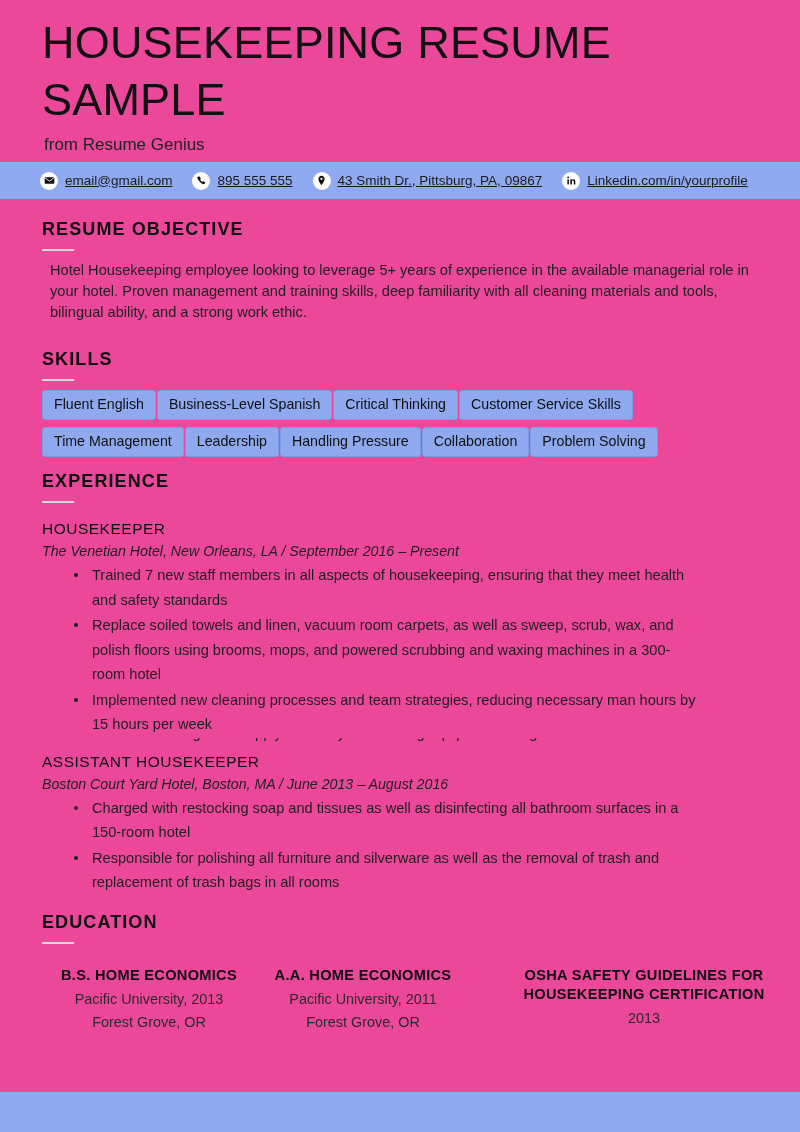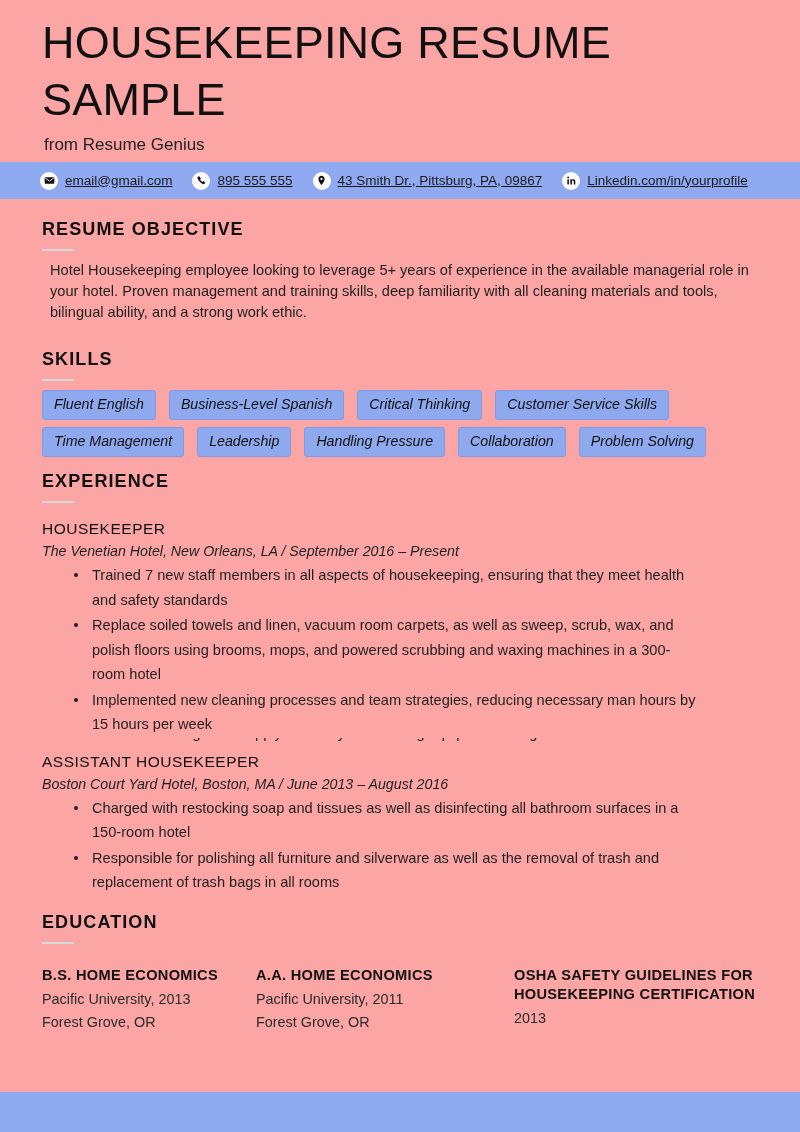--- a/index.html
+++ b/index.html
@@ -13,21 +13,21 @@
     font-family: "Liberation Sans", sans-serif;
     color: #1a1a1a;
     overflow: hidden;
     position: relative;
   }
 
   .page {
     width: 800px;
     height: 1132px;
     position: relative;
-    background: #fca5a5;
+    background: #ec4899;
     box-sizing: border-box;
   }
 
   
   .header {
     padding: 14px 42px 6px 42px;
   }
   .resume-title {
     font-family: "Liberation Sans Narrow", "Liberation Sans", sans-serif;
     font-size: 45px;
@@ -109,24 +109,23 @@
     line-height: 21px;
     color: #1f1f1f;
     margin: 8px;
     max-width: 700px;
   }
 
   
   .skills-wrap {
     display: flex;
     flex-wrap: wrap;
-    gap: 7px 13px;
+    gap: 7px 1px;
     margin-top: 2px;
     max-width: 680px;
-    font-style: italic;
   }
   .skill-pill {
     background: #8fa9ee;
     border: 1px solid #7e9ae8;
     border-radius: 3px;
     padding: 5px 11px 6px 11px;
     font-size: 14.2px;
     line-height: 17px;
     color: #101010;
     white-space: nowrap;
@@ -187,20 +186,21 @@
     color: #1f1f1f;
     margin-top: -17px;
     white-space: nowrap;
   }
 
   
   .edu-grid {
     display: flex;
     gap: 0;
     margin-top: 3px;
+    text-align: center;
   }
   .edu-col {
     width: 214px;
     flex: 0 0 auto;
   }
   .edu-col.wide { width: 260px; margin-left: 44px; }
   .edu-degree {
     font-family: "Liberation Sans Narrow", "Liberation Sans", sans-serif;
     font-size: 14.6px;
     font-weight: 700;

